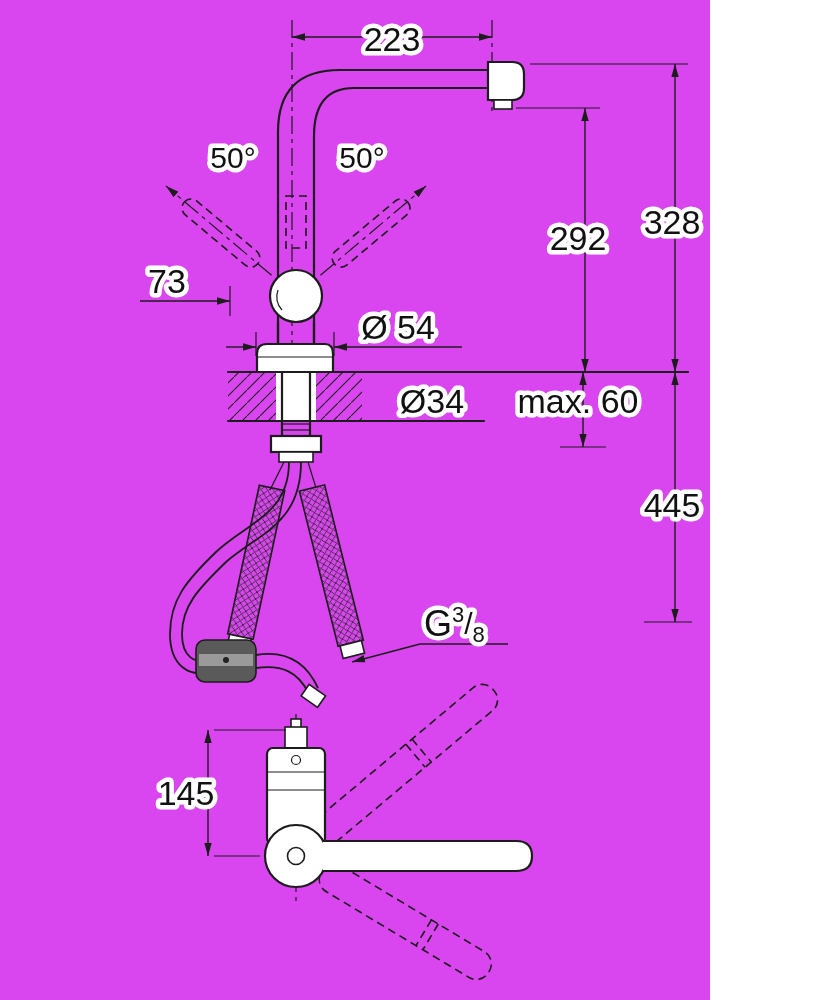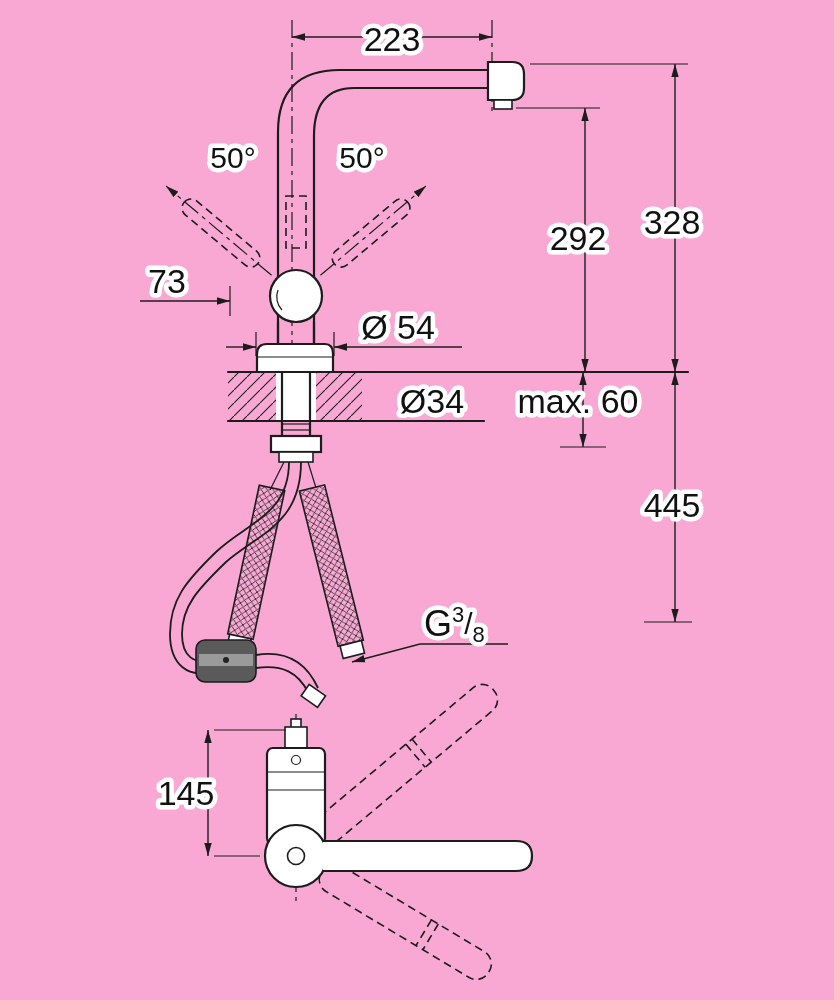--- a/index.html
+++ b/index.html
@@ -1,16 +1,16 @@
 <!DOCTYPE html>
 <html><head>
 <meta charset="utf-8">
 <style>
   html,body{margin:0;padding:0;background:#ffffff;}
-  .page{position:relative;width:834px;height:1000px;background:#f9a8d4;overflow:hidden;}
+  .page{position:relative;width:710px;height:1000px;background:#d946ef;overflow:hidden;}
   svg{display:block;}
   .ol{fill:none;stroke:#1c1c1c;stroke-width:2.2;stroke-linecap:round;}
   .fw{fill:#ffffff;stroke:#1c1c1c;stroke-width:2.2;}
   .fw16{fill:#ffffff;stroke:#1c1c1c;stroke-width:1.6;}
   .thin{fill:none;stroke:#1c1c1c;stroke-width:1.2;}
   .dim{fill:none;stroke:#1c1c1c;stroke-width:1.4;}
   .cl{fill:none;stroke:#1c1c1c;stroke-width:1.2;stroke-dasharray:18 5 4 5;}
   .dsh{fill:none;stroke:#1c1c1c;stroke-width:1.6;stroke-dasharray:8 5;}
   text.d{font-family:"Liberation Sans",sans-serif;font-size:34px;fill:#111;
          paint-order:stroke;stroke:#fff;stroke-width:9px;stroke-linejoin:round;

